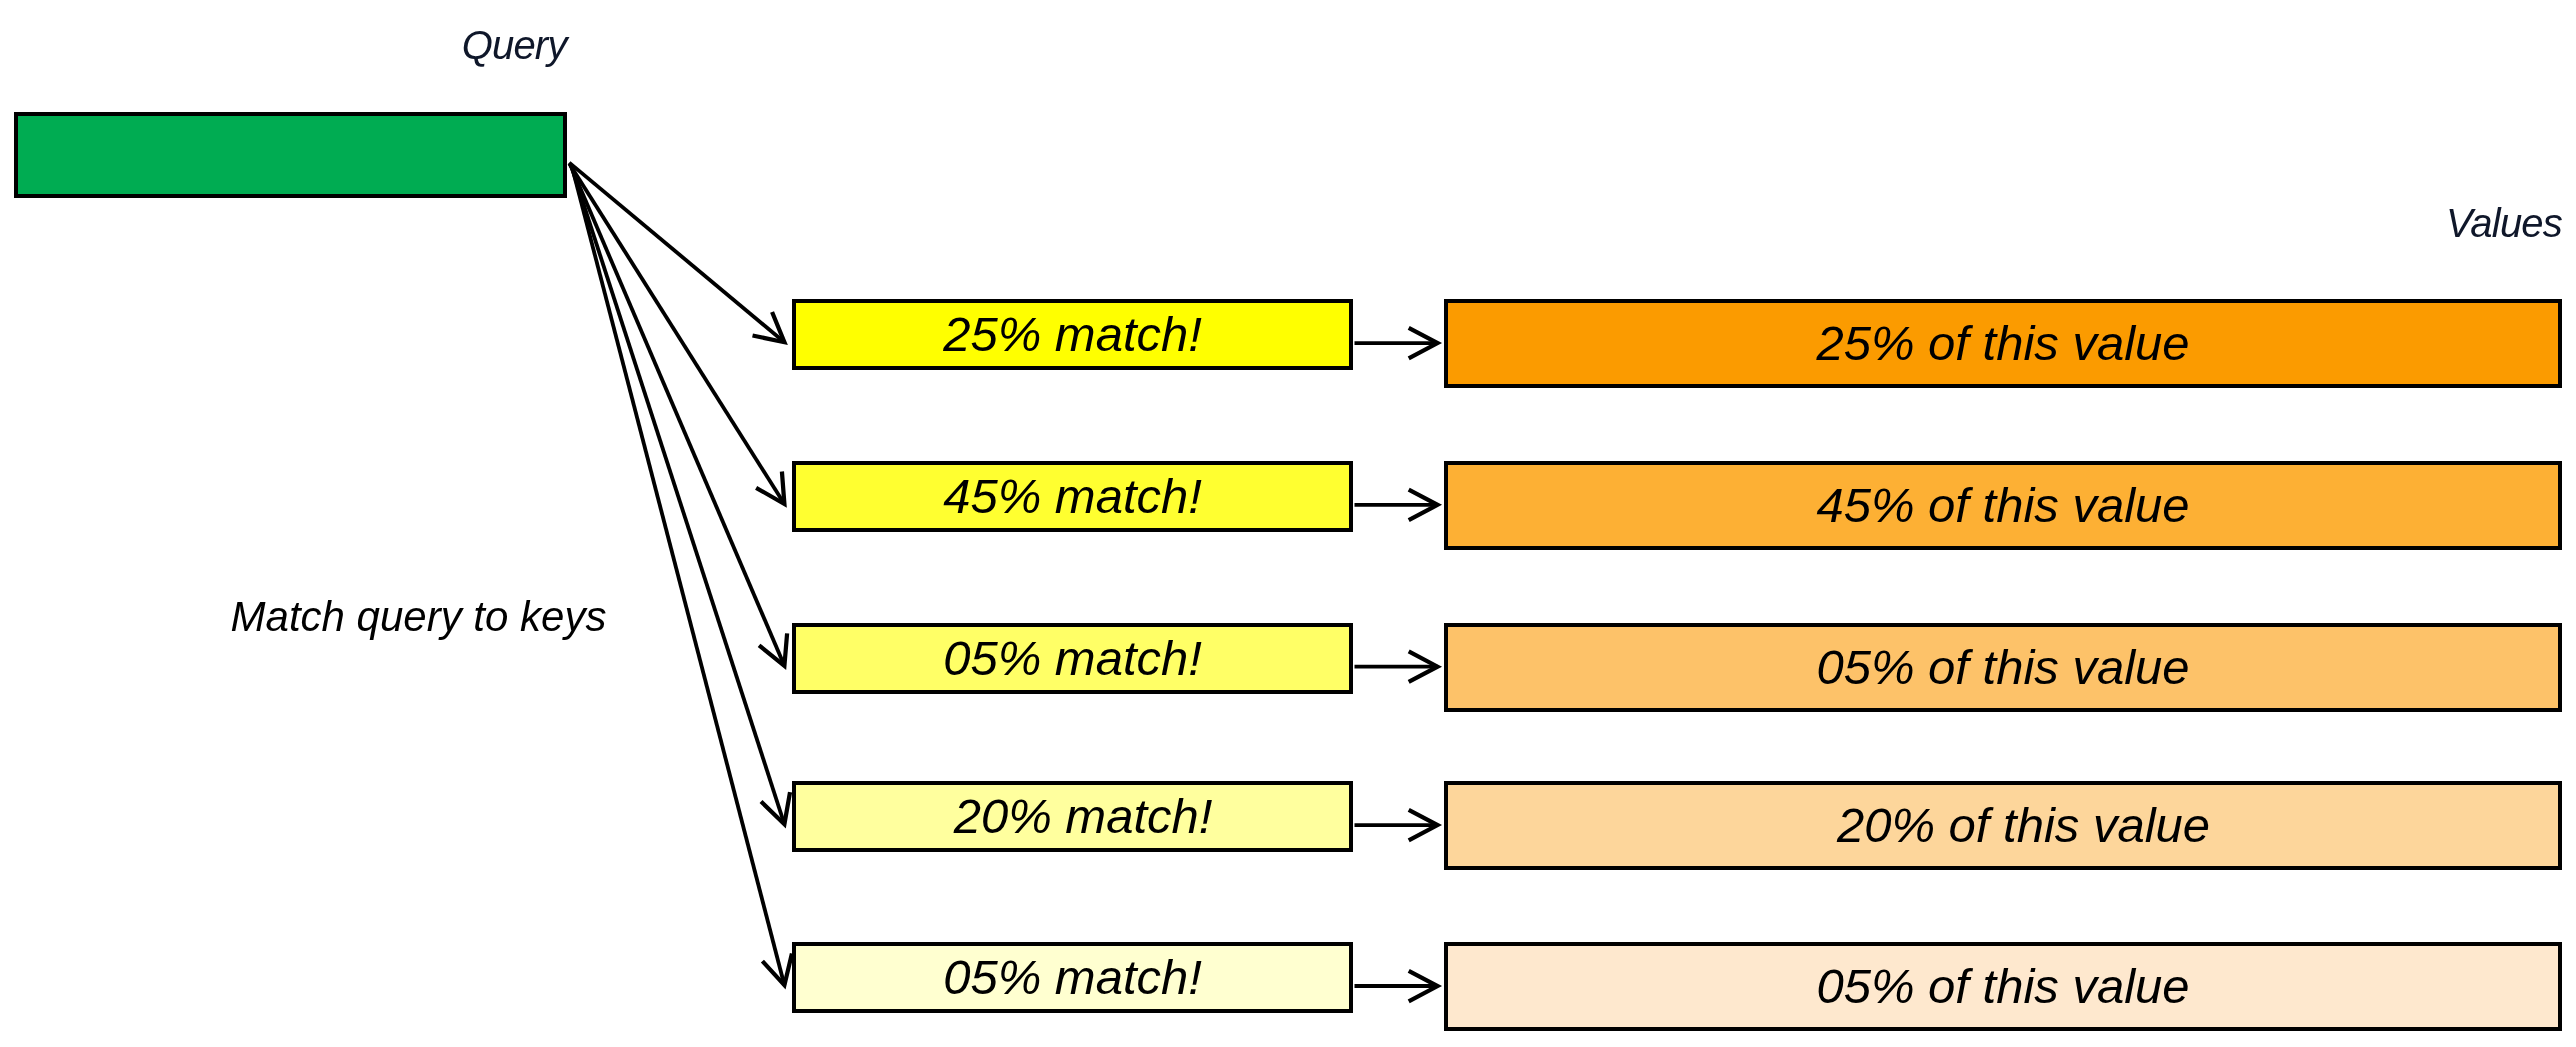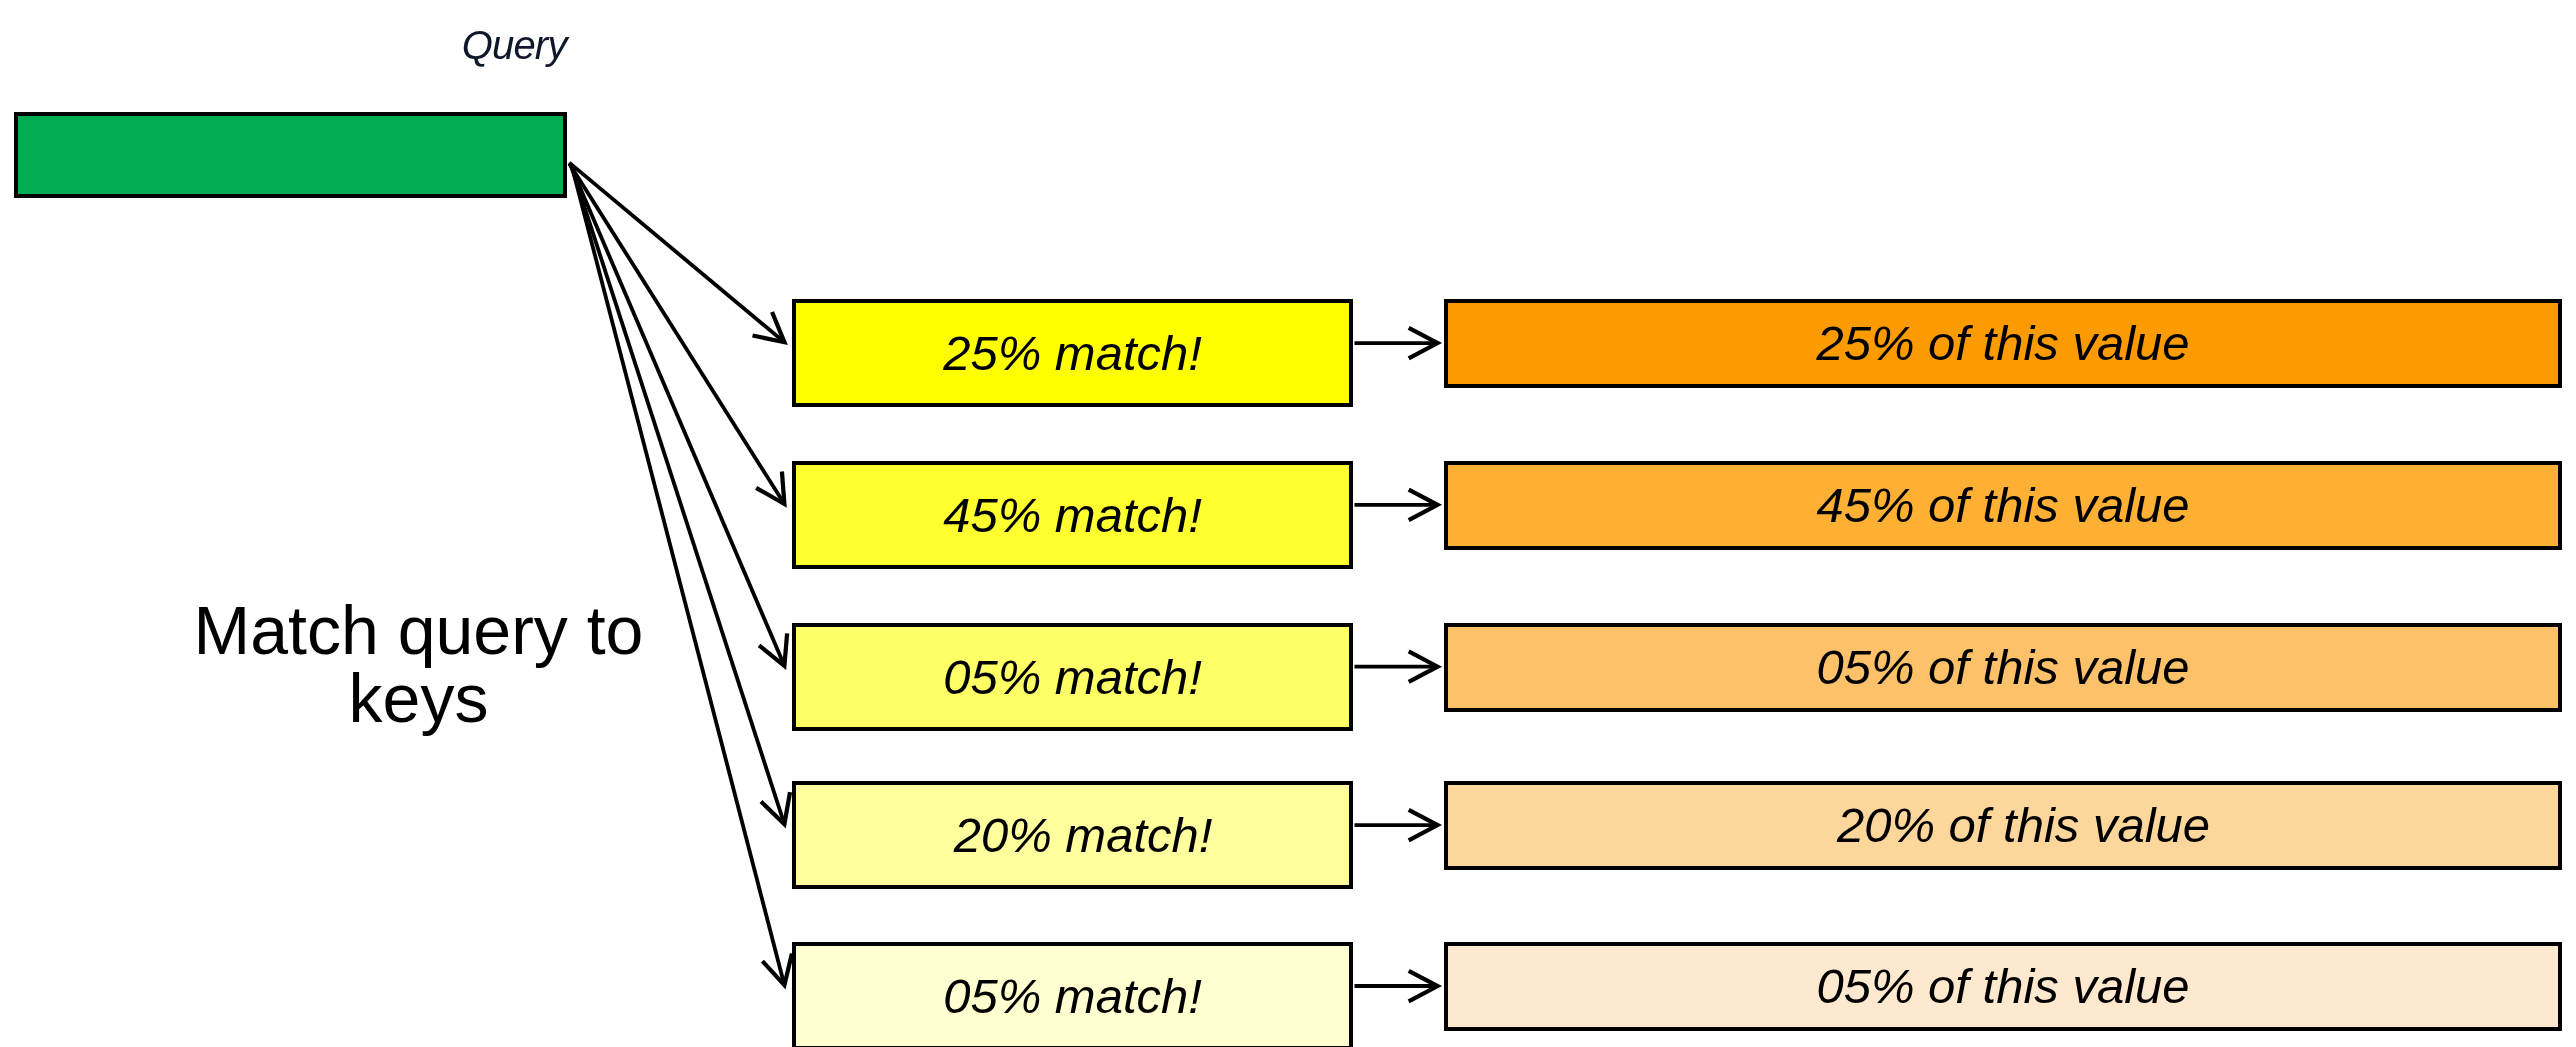--- a/index.html
+++ b/index.html
@@ -16,39 +16,40 @@
     text-align: right;
     font-style: italic;
     font-size: 40px;
     line-height: 1;
     color: #0f172a;
     letter-spacing: -0.8px;
   }
   .annot {
     position: absolute;
     text-align: center;
-    font-size: 68px;
+    font-style: italic;
+    font-size: 42px;
     line-height: 1;
     color: #000000;
   }
   .box {
     position: absolute;
     box-sizing: border-box;
     border: 4.2px solid #000000;
     display: flex;
     align-items: center;
     justify-content: center;
     font-style: italic;
     font-size: 49px;
     line-height: 1;
     color: #000000;
   }
   .query-box { left: 13.6px; top: 112px; width: 553px; height: 86px; }
 
-  .key-box   { left: 792px;  width: 561px;  height: 108px; }
+  .key-box   { left: 792px;  width: 561px;  height: 71px; }
   .value-box { left: 1444px; width: 1118px; height: 89px; }
 
   .row-0 { top: 299px; }
   .row-1 { top: 461px; }
   .row-2 { top: 623px; }
   .row-3 { top: 781px; }
   .row-4 { top: 942px; }
 
   .hdr-query  { left: 13.6px;   width: 553px;  top: 25.4px; }
   .hdr-keys   { left: 792px;  width: 561px;  top: 203px; }
@@ -63,20 +64,21 @@
     height: 1047px;
     pointer-events: none;
   }
 </style>
 </head>
 <body>
 
 <div class="canvas">
 
   <div class="hdr hdr-query">Query</div>
+  <div class="hdr hdr-values">Values</div>
 
   <div class="annot match-annot">Match query to keys</div>
 
   <div class="box query-box" style="background-color: rgb(0, 172, 82);"></div>
 
   <div class="box key-box row-0" style="background-color: rgb(255, 255, 0);">
     <span>25% match!</span>
   </div>
   <div class="box key-box row-1" style="background-color: rgb(255, 255, 48);">
     <span>45% match!</span>

